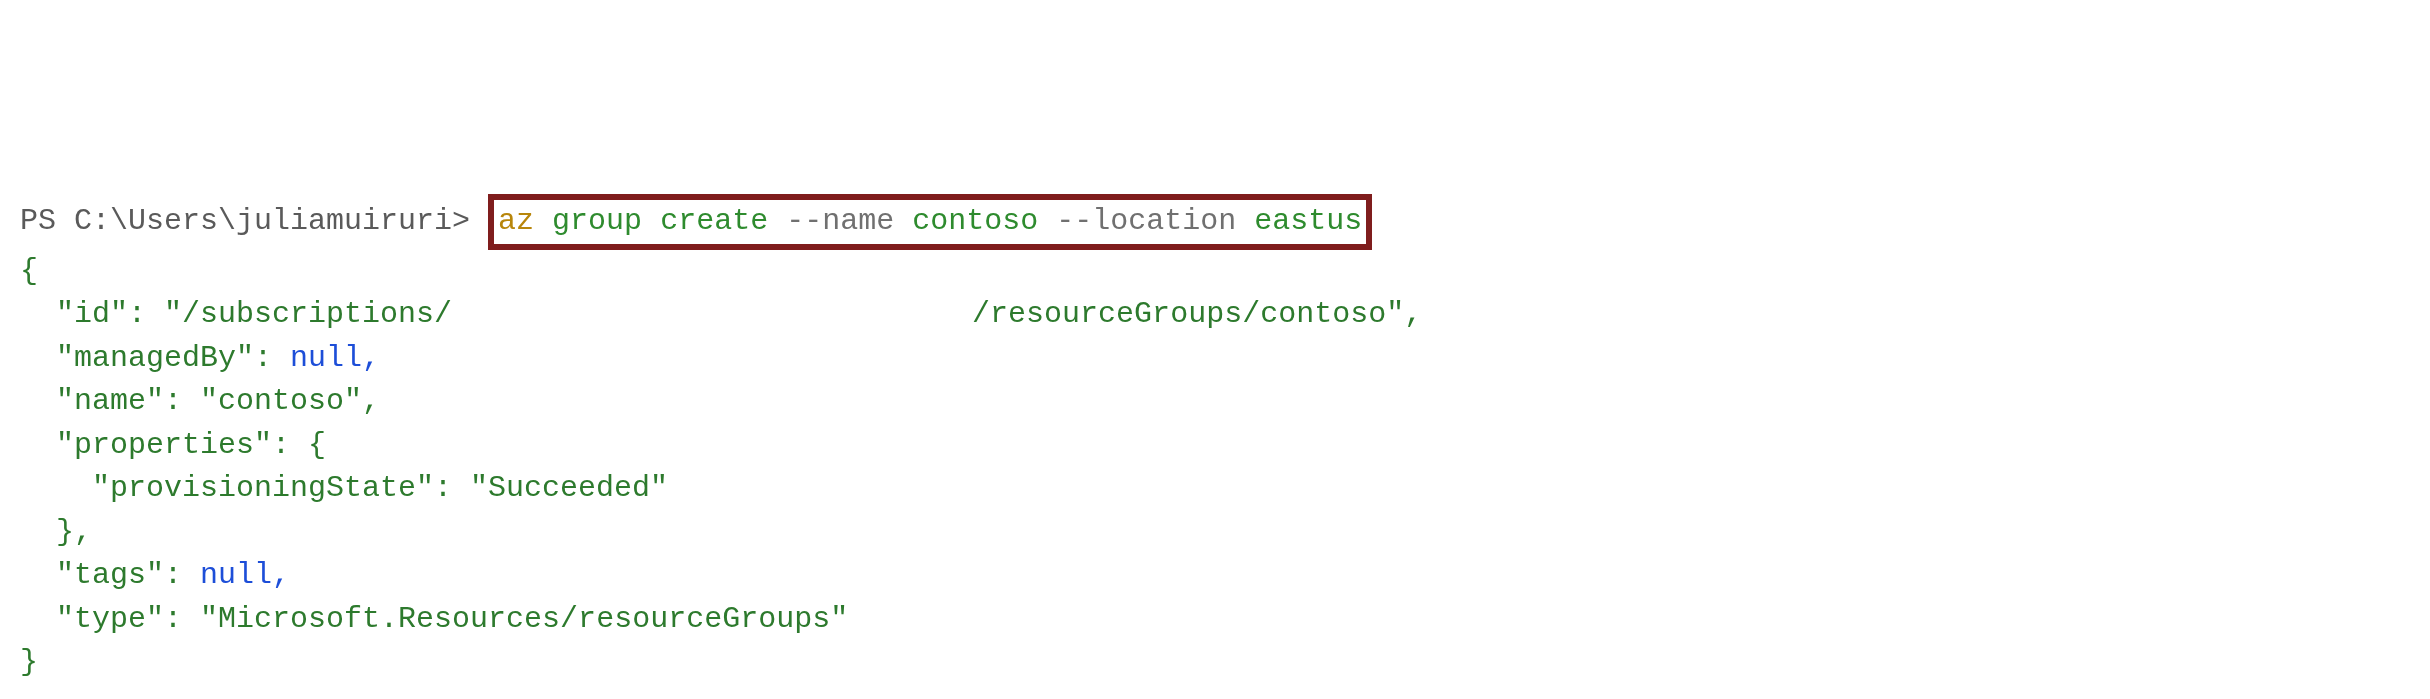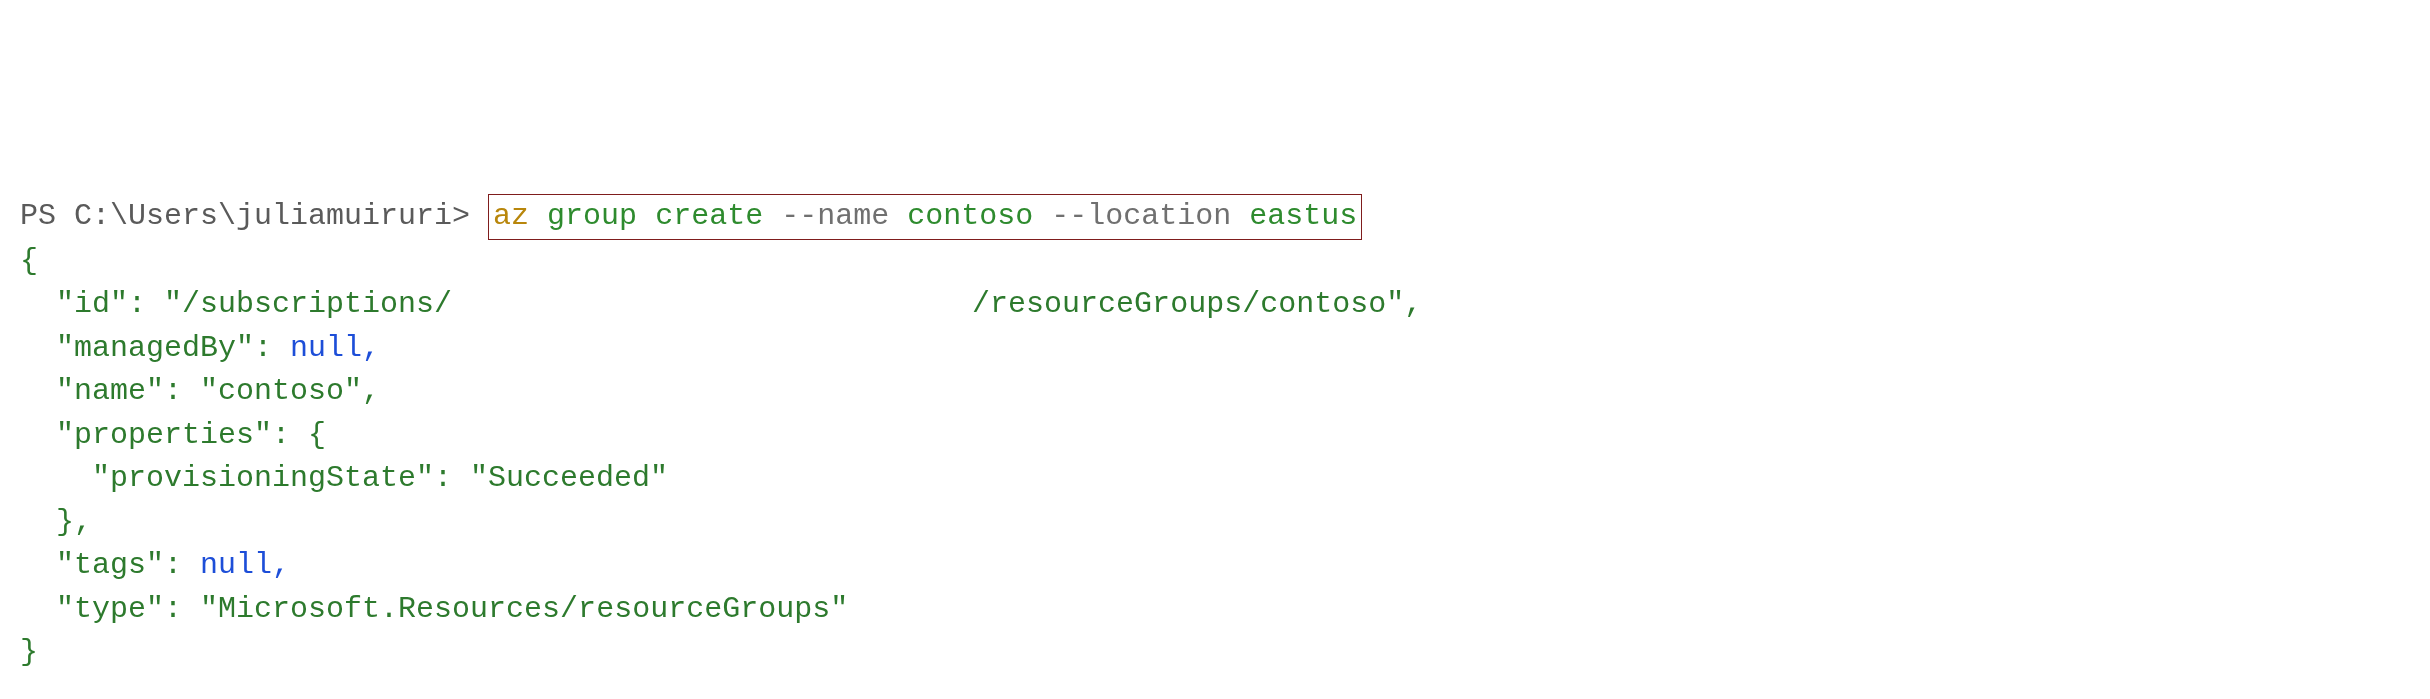--- a/index.html
+++ b/index.html
@@ -11,21 +11,21 @@
       line-height: 1.45;
       color: #5a5a5a;
       white-space: pre;
     }
     .prompt { color: #5a5a5a; }
     .cmd-az { color: #b8860b; }
     .cmd-word { color: #2e8b2e; }
     .cmd-flag { color: #707070; }
     .cmd-val { color: #2e8b2e; }
     .highlight-box {
-      border: 1px solid #7f1d1d;
+      border: 6px solid #7f1d1d;
       padding: 0 4px;
       display: inline-block;
       box-sizing: border-box;
     }
     .json-key { color: #2d7a2d; }
     .json-str { color: #2d7a2d; }
     .json-null { color: #1d4ed8; }
     .json-punc { color: #2d7a2d; }
     .json-brace { color: #2d7a2d; }
     .blurred {

